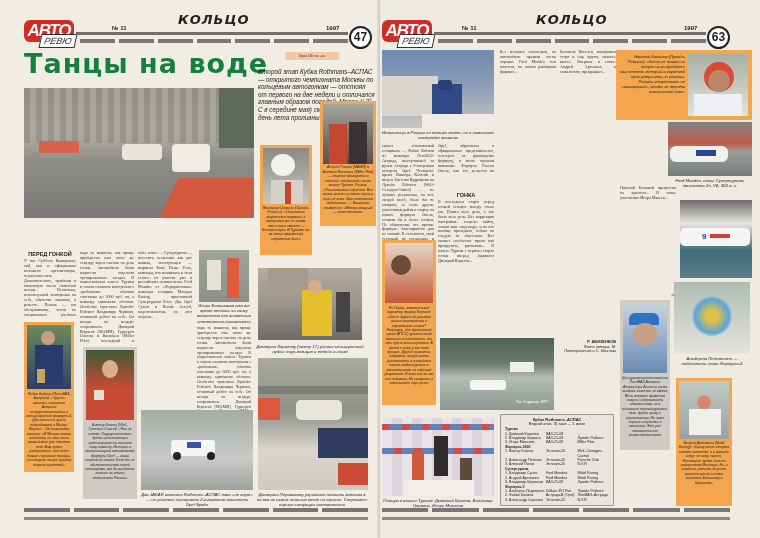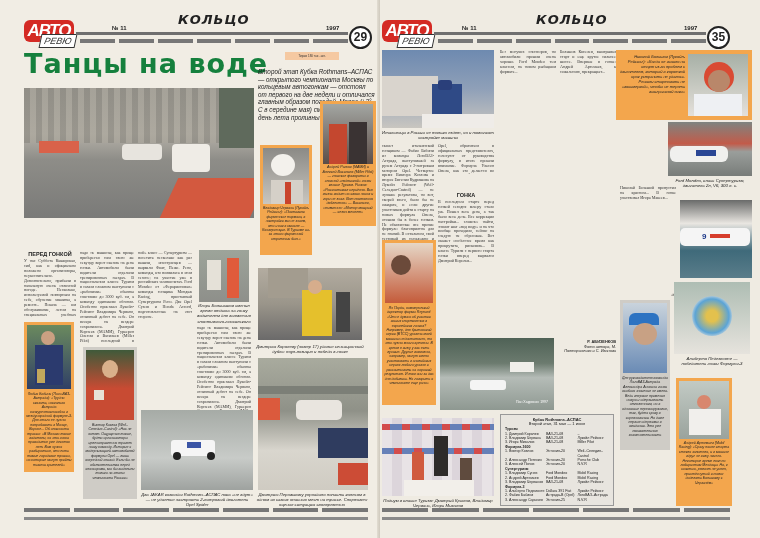--- a/index.html
+++ b/index.html
@@ -45,21 +45,21 @@
   <div class="rule" style="left:76px;top:32px;width:272px"></div>
   <div class="segs" style="left:80px;top:39px;width:268px">
       <span></span>
       <span></span>
       <span></span>
       <span></span>
       <span></span>
       <span></span>
       <span></span>
     </div>
-  <div class="pnum" style="left:349px">29</div>
+  <div class="pnum" style="left:349px">47</div>
 
   <div class="headline">Танцы на воде</div>
   <div class="tirage">Тираж 180 тыс. экз.</div>
   <div class="lead" style="left:258px;top:68px;width:118px">Второй этап Кубка Rothmans–АСПАС — открытого чемпионата Москвы по кольцевым автогонкам — отстоял от первого на две недели и отличался главным образом погодой. Мороз (+3° С в середине мая) сменился в первый день лета проливным дождем.</div>
 
   <div class="photo" style="left:24px;top:88px;width:230px;height:130px;background:linear-gradient(180deg,#9c9a93 0%,#b5b1a8 35%,#8e8d88 55%,#7a7a78 100%)">
     <div style="position:absolute;left:0;top:0;width:230px;height:55px;background:repeating-linear-gradient(90deg,#8d8a82 0 6px,#a9a59b 6px 12px);opacity:.7"></div>
     <div style="position:absolute;left:195px;top:0;width:35px;height:60px;background:#5f6a5c"></div>
     <div style="position:absolute;left:15px;top:53px;width:40px;height:12px;background:#d9624a"></div>
     <div style="position:absolute;left:98px;top:56px;width:40px;height:16px;background:#e7e4de;border-radius:4px"></div>
@@ -163,21 +163,21 @@
   <div class="rule" style="left:54px;top:32px;width:272px"></div>
   <div class="segs" style="left:58px;top:39px;width:268px">
       <span></span>
       <span></span>
       <span></span>
       <span></span>
       <span></span>
       <span></span>
       <span></span>
     </div>
-  <div class="pnum" style="left:327px">35</div>
+  <div class="pnum" style="left:327px">63</div>
 
   <div class="photo" style="left:2px;top:50px;width:112px;height:78px;background:linear-gradient(180deg,#6e8ab0,#8fa0b8 50%,#c9c6c0)">
     <div style="position:absolute;left:0;top:26px;width:56px;height:40px;background:#d9d4cd"></div>
     <div style="position:absolute;left:50px;top:34px;width:30px;height:40px;background:#2f4a86"></div>
     <div style="position:absolute;left:56px;top:30px;width:14px;height:10px;background:#2a3f7a;border-radius:3px"></div>
     <div style="position:absolute;left:40px;top:64px;width:72px;height:14px;background:#efece8"></div>
   </div>
   <div class="cap" style="left:2px;top:130px;width:112px">Итальянцы в России не только ездят, но и помогают настройке машины</div>
 
   <div class="col" style="left:2px;top:144px;width:52px;height:120px">скачет итальянский гонщиком — Фабио Бабини из команды ЛогоВАЗ-Астрада, выступавшей за рулем Астрада с 2-литровым мотором Opel. Четвертое время Виктора Козлова и второе Евгения Кудряшова на Лукойл Рейсинг (Weil-Селедия-Castrol) — не лучшие результаты, но вот, скорей всего, было бы не ожидать, и если другие участников дойти к старту на новых формула Опель, отошли бы в более гонкам. Не обкатанные все прочие формуле: благоприятна для не знаний. В остальном, свой тестовый их ненадежно и единственная не отсутствием пропуска...</div>

